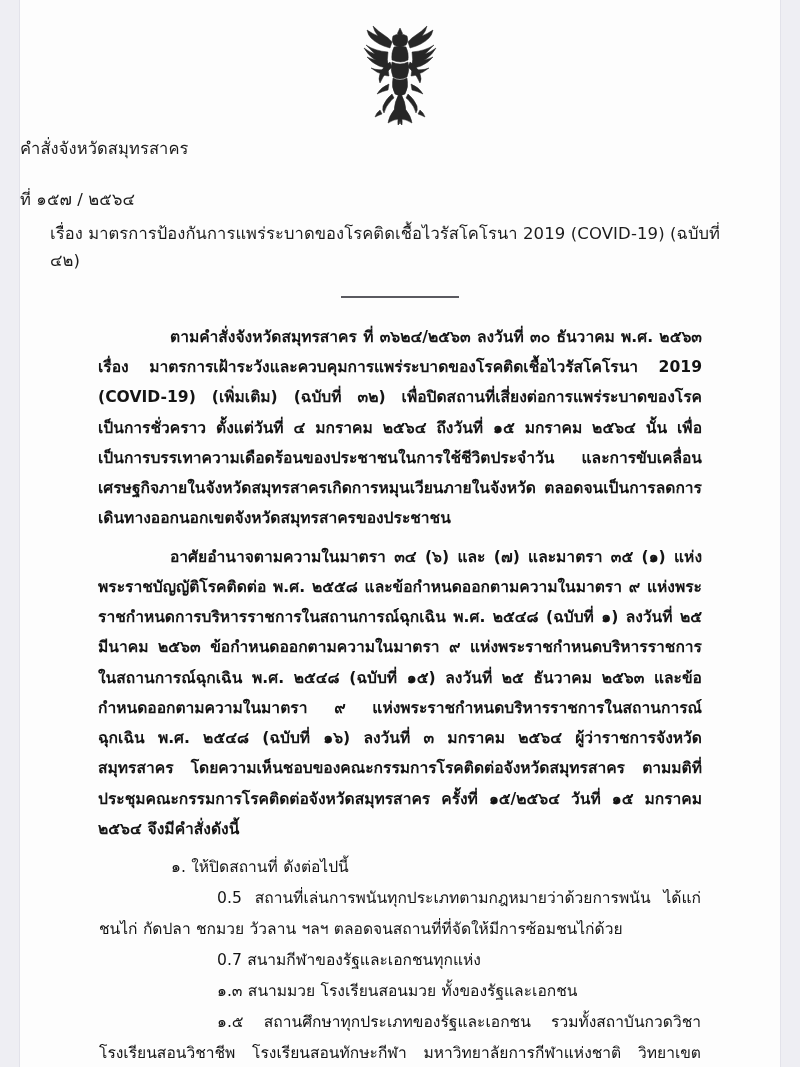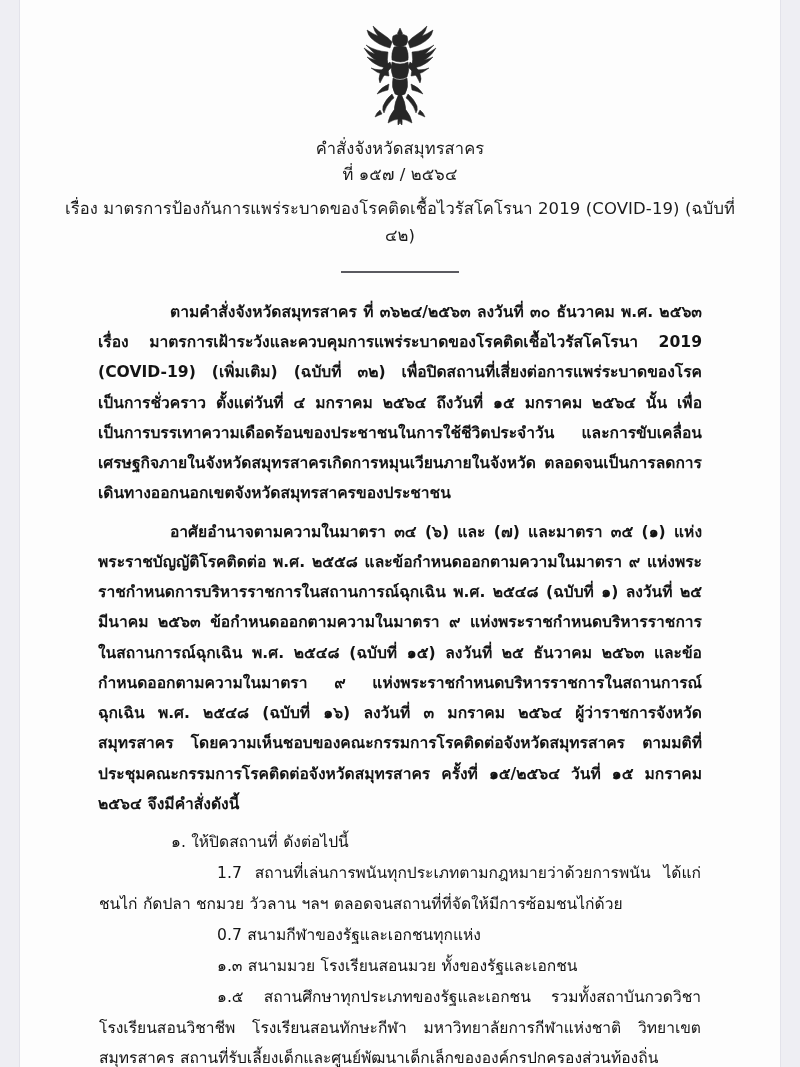--- a/index.html
+++ b/index.html
@@ -39,32 +39,32 @@
     justify-content: center;
     padding-top: 22px;
   }
   .emblem {
     width: 112px;
     height: 104px;
     display: block;
   }
   .header-block {
     margin-top: 10px;
-    text-align: center;
     color: #1b1b1b;
   }
   .doc-title {
     font-size: 16.5px;
     line-height: 1.55;
     letter-spacing: 0.1px;
   }
   .doc-number {
     font-size: 16.5px;
     line-height: 1.55;
     letter-spacing: 0.1px;
+    margin-top: 25px;
   }
   .doc-subject {
     font-size: 16.5px;
     line-height: 1.6;
     letter-spacing: 0.1px;
     margin-top: 9px;
     padding: 0 30px;
   }
   .rule-wrap {
     display: flex;
@@ -165,21 +165,21 @@
     </div>
 
     <div class="body-block">
 
       <p class="para">ตามคำสั่งจังหวัดสมุทรสาคร ที่ ๓๖๒๔/๒๕๖๓ ลงวันที่ ๓๐ ธันวาคม พ.ศ. ๒๕๖๓ เรื่อง มาตรการเฝ้าระวังและควบคุมการแพร่ระบาดของโรคติดเชื้อไวรัสโคโรนา 2019 (COVID-19) (เพิ่มเติม) (ฉบับที่ ๓๒) เพื่อปิดสถานที่เสี่ยงต่อการแพร่ระบาดของโรคเป็นการชั่วคราว ตั้งแต่วันที่ ๔ มกราคม ๒๕๖๔ ถึงวันที่ ๑๕ มกราคม ๒๕๖๔ นั้น เพื่อเป็นการบรรเทาความเดือดร้อนของประชาชนในการใช้ชีวิตประจำวัน และการขับเคลื่อนเศรษฐกิจภายในจังหวัดสมุทรสาครเกิดการหมุนเวียนภายในจังหวัด ตลอดจนเป็นการลดการเดินทางออกนอกเขตจังหวัดสมุทรสาครของประชาชน</p>
 
       <p class="para">อาศัยอำนาจตามความในมาตรา ๓๔ (๖) และ (๗) และมาตรา ๓๕ (๑) แห่งพระราชบัญญัติโรคติดต่อ พ.ศ. ๒๕๕๘ และข้อกำหนดออกตามความในมาตรา ๙ แห่งพระราชกำหนดการบริหารราชการในสถานการณ์ฉุกเฉิน พ.ศ. ๒๕๔๘ (ฉบับที่ ๑) ลงวันที่ ๒๕ มีนาคม ๒๕๖๓ ข้อกำหนดออกตามความในมาตรา ๙ แห่งพระราชกำหนดบริหารราชการในสถานการณ์ฉุกเฉิน พ.ศ. ๒๕๔๘ (ฉบับที่ ๑๕) ลงวันที่ ๒๕ ธันวาคม ๒๕๖๓ และข้อกำหนดออกตามความในมาตรา ๙ แห่งพระราชกำหนดบริหารราชการในสถานการณ์ฉุกเฉิน พ.ศ. ๒๕๔๘ (ฉบับที่ ๑๖) ลงวันที่ ๓ มกราคม ๒๕๖๔ ผู้ว่าราชการจังหวัดสมุทรสาคร โดยความเห็นชอบของคณะกรรมการโรคติดต่อจังหวัดสมุทรสาคร ตามมติที่ประชุมคณะกรรมการโรคติดต่อจังหวัดสมุทรสาคร ครั้งที่ ๑๕/๒๕๖๔ วันที่ ๑๕ มกราคม ๒๕๖๔ จึงมีคำสั่งดังนี้</p>
 
       <p class="clause lvl1">๑. ให้ปิดสถานที่ ดังต่อไปนี้</p>
 
-      <p class="clause lvl2">1.7 สถานที่เล่นการพนันทุกประเภทตามกฎหมายว่าด้วยการพนัน ได้แก่ ชนไก่ กัดปลา ชกมวย วัวลาน ฯลฯ ตลอดจนสถานที่ที่จัดให้มีการซ้อมชนไก่ด้วย</p>
+      <p class="clause lvl2">0.5 สถานที่เล่นการพนันทุกประเภทตามกฎหมายว่าด้วยการพนัน ได้แก่ ชนไก่ กัดปลา ชกมวย วัวลาน ฯลฯ ตลอดจนสถานที่ที่จัดให้มีการซ้อมชนไก่ด้วย</p>
 
       <p class="clause lvl2">0.7 สนามกีฬาของรัฐและเอกชนทุกแห่ง</p>
 
       <p class="clause lvl2">๑.๓ สนามมวย โรงเรียนสอนมวย ทั้งของรัฐและเอกชน</p>
 
 
       <p class="clause lvl2">๑.๕ สถานศึกษาทุกประเภทของรัฐและเอกชน รวมทั้งสถาบันกวดวิชา โรงเรียนสอนวิชาชีพ โรงเรียนสอนทักษะกีฬา มหาวิทยาลัยการกีฬาแห่งชาติ วิทยาเขตสมุทรสาคร สถานที่รับเลี้ยงเด็กและศูนย์พัฒนาเด็กเล็กขององค์กรปกครองส่วนท้องถิ่น</p>
 
     </div>
   </div>

